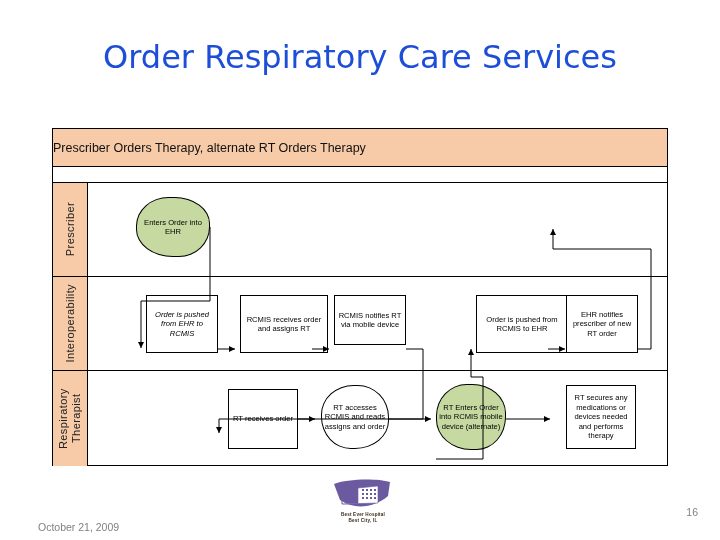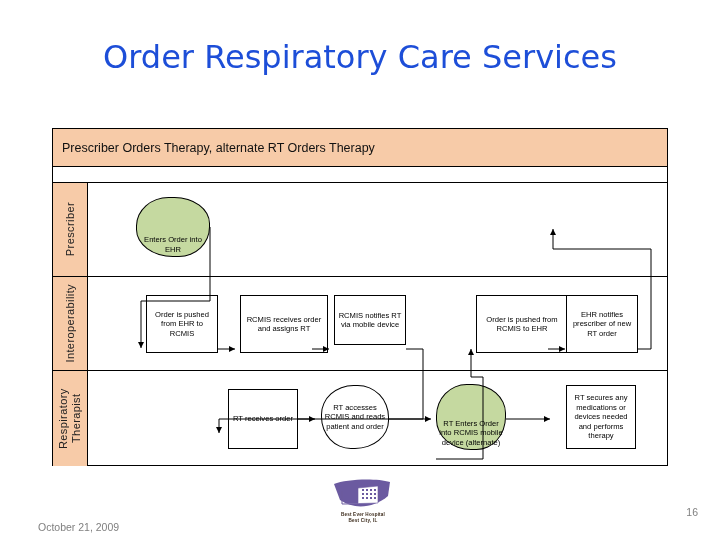--- a/index.html
+++ b/index.html
@@ -47,21 +47,20 @@
     top: 0;
     width: 100%;
     height: 38px;
     background: #F7CBA8;
     border-bottom: 1px solid #000000;
     box-sizing: border-box;
     display: flex;
     align-items: center;
   }
   .diagram-header-text {
-    padding-left: 9px;
     font-size: 12.5px;
     color: #111111;
     font-family: "Liberation Sans", sans-serif;
   }
 
   .diagram-subbar {
     position: absolute;
     left: 0;
     top: 38px;
     width: 100%;
@@ -137,21 +136,20 @@
   }
   .node.poly {
     border: 1px solid #000000;
     background: #ffffff;
     border-radius: 48% 46% 50% 44% / 46% 50% 44% 50%;
   }
   .node.poly-green {
     border: 1px solid #000000;
     background: #C5D9A0;
     border-radius: 44% 48% 42% 50% / 48% 44% 50% 46%;
-    align-items: flex-end;
   }
 
   .svg-layer {
     position: absolute;
     left: 0; top: 0;
     width: 616px; height: 338px;
     pointer-events: none;
   }
 
   
@@ -222,21 +220,21 @@
 
     </div>
   </div>
 
   <div class="lane" id="lane-interop">
     <div class="lane-label">
       <span>Interoperability</span>
     </div>
     <div class="lane-body">
 
-      <div class="node box" style="left:58px; top:18px; width:72px; height:58px;">
+      <div class="node box" style="left:58px; top:18px; width:72px; height:58px;font-style:italic;">
         <span>Order is pushed from EHR to RCMIS</span>
       </div>
 
       <div class="node box" style="left:152px; top:18px; width:88px; height:58px;">
         <span>RCMIS receives order and assigns RT</span>
       </div>
 
       <div class="node box" style="left:246px; top:18px; width:72px; height:50px;">
         <span>RCMIS notifies RT via mobile device</span>
       </div>
@@ -256,21 +254,21 @@
     <div class="lane-label">
       <span>Respiratory Therapist</span>
     </div>
     <div class="lane-body">
 
       <div class="node box" style="left:140px; top:18px; width:70px; height:60px;">
         <span>RT receives order</span>
       </div>
 
       <div class="node poly" style="left:233px; top:14px; width:68px; height:64px;">
-        <span>RT accesses RCMIS and reads patient and order</span>
+        <span>RT accesses RCMIS and reads assigns and order</span>
       </div>
 
       <div class="node poly-green" style="left:348px; top:13px; width:70px; height:66px;">
         <span>RT Enters Order into RCMIS mobile device (alternate)</span>
       </div>
 
       <div class="node box" style="left:478px; top:14px; width:70px; height:64px;">
         <span>RT secures any medications or devices needed and performs therapy</span>
       </div>
 

